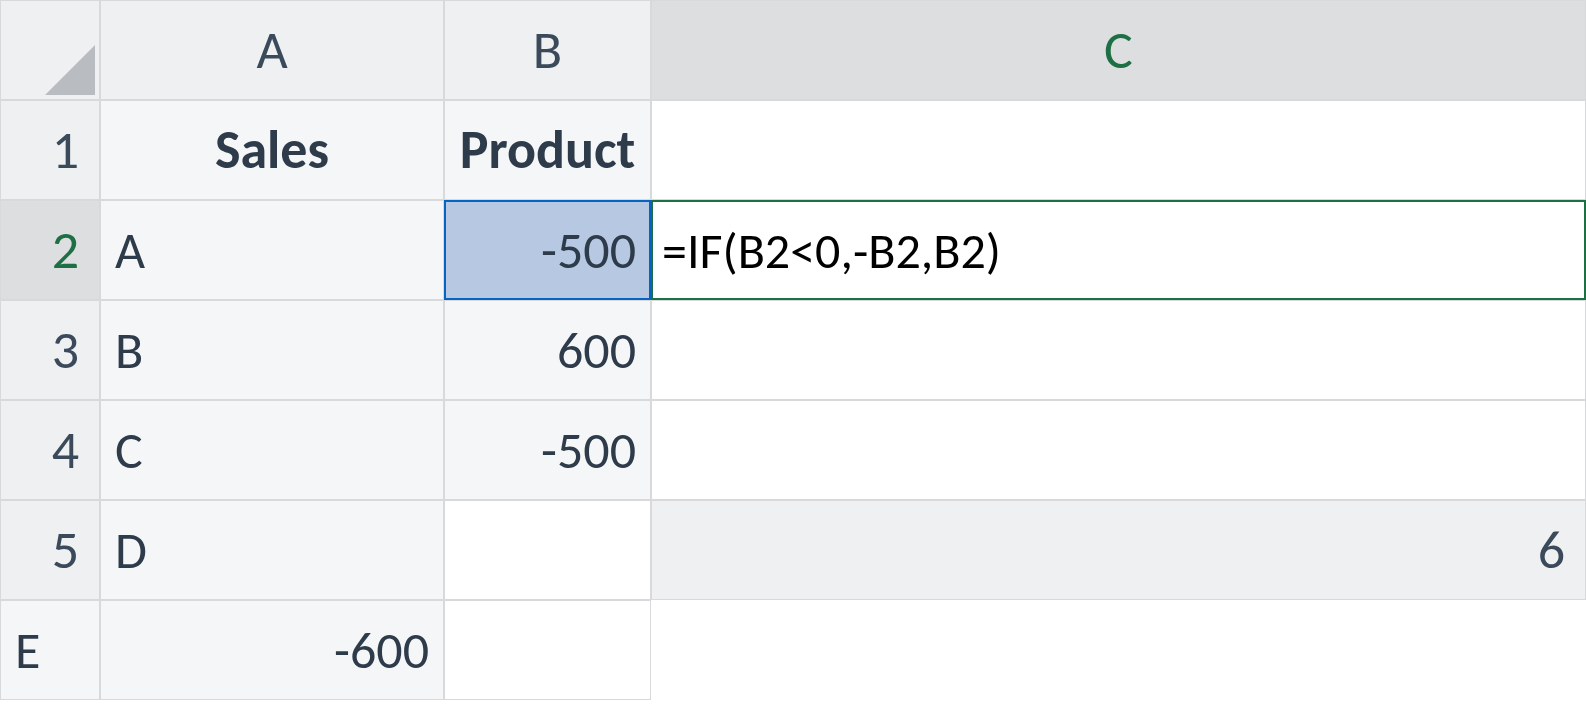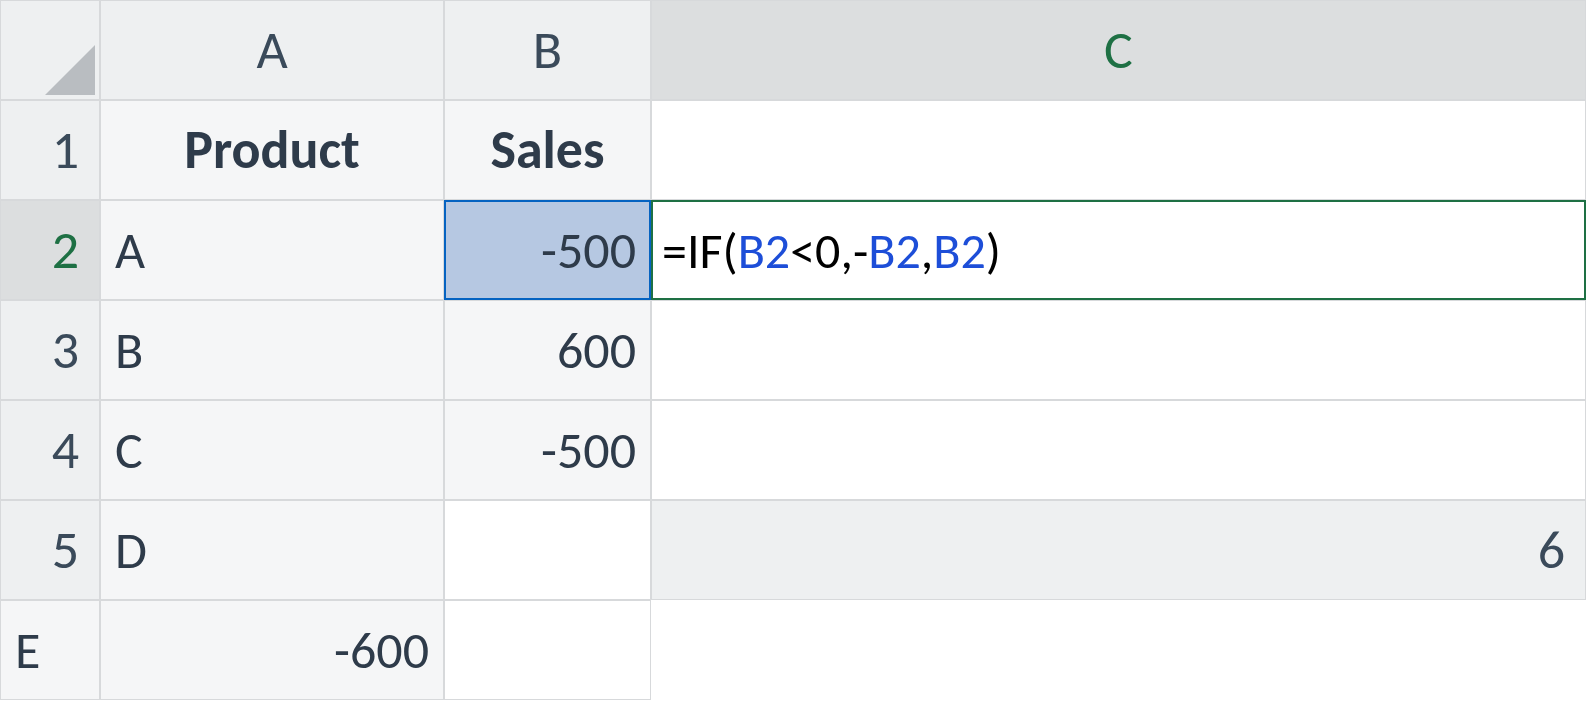--- a/index.html
+++ b/index.html
@@ -46,21 +46,21 @@
     .data-col-A { background: #f5f6f7; }
     .data-col-B { background: #f5f6f7; justify-content: flex-end; }
     .data-col-B.header { justify-content: center; }
     .col-C { background: #ffffff; }
     .b2-highlight { background: #b6c8e2 !important; }
     .formula-cell {
       font-size: 50px;
       color: #000;
       padding-left: 10px;
     }
-    .formula-ref { color: #1d4ed8; }
+    .formula-ref { color: #000000; }
     .active-edit-border {
       position: absolute;
       pointer-events: none;
       border: 2px solid #1e7044;
     }
     .range-border {
       position: absolute;
       pointer-events: none;
       border: 2px solid #0563c1;
     }
@@ -75,22 +75,22 @@
     <div class="cell corner">
       <svg width="60" height="60" viewBox="0 0 60 60">
         <polygon points="60,10 60,60 10,60" fill="#b9bdc1"></polygon>
       </svg>
     </div>
     <div class="cell hdr-col">A</div>
     <div class="cell hdr-col">B</div>
     <div class="cell hdr-col hdr-active hdr-letter-active">C</div>
 
     <div class="cell hdr-row">1</div>
+    <div class="cell data-col-B bold-header header">Sales</div>
     <div class="cell data-col-A bold-header" style="justify-content:center">Product</div>
-    <div class="cell data-col-B bold-header header">Sales</div>
     <div class="cell col-C"></div>
 
     <div class="cell hdr-row hdr-active hdr-letter-active">2</div>
     <div class="cell data-col-A">A</div>
     <div class="cell data-col-B b2-highlight">-500</div>
     <div class="cell col-C formula-cell">
       <span>
         <span>=IF(</span><span class="formula-ref">B2</span><span>&lt;0,-</span><span class="formula-ref">B2</span><span>,</span><span class="formula-ref">B2</span><span>)</span>
       </span>
     </div>

